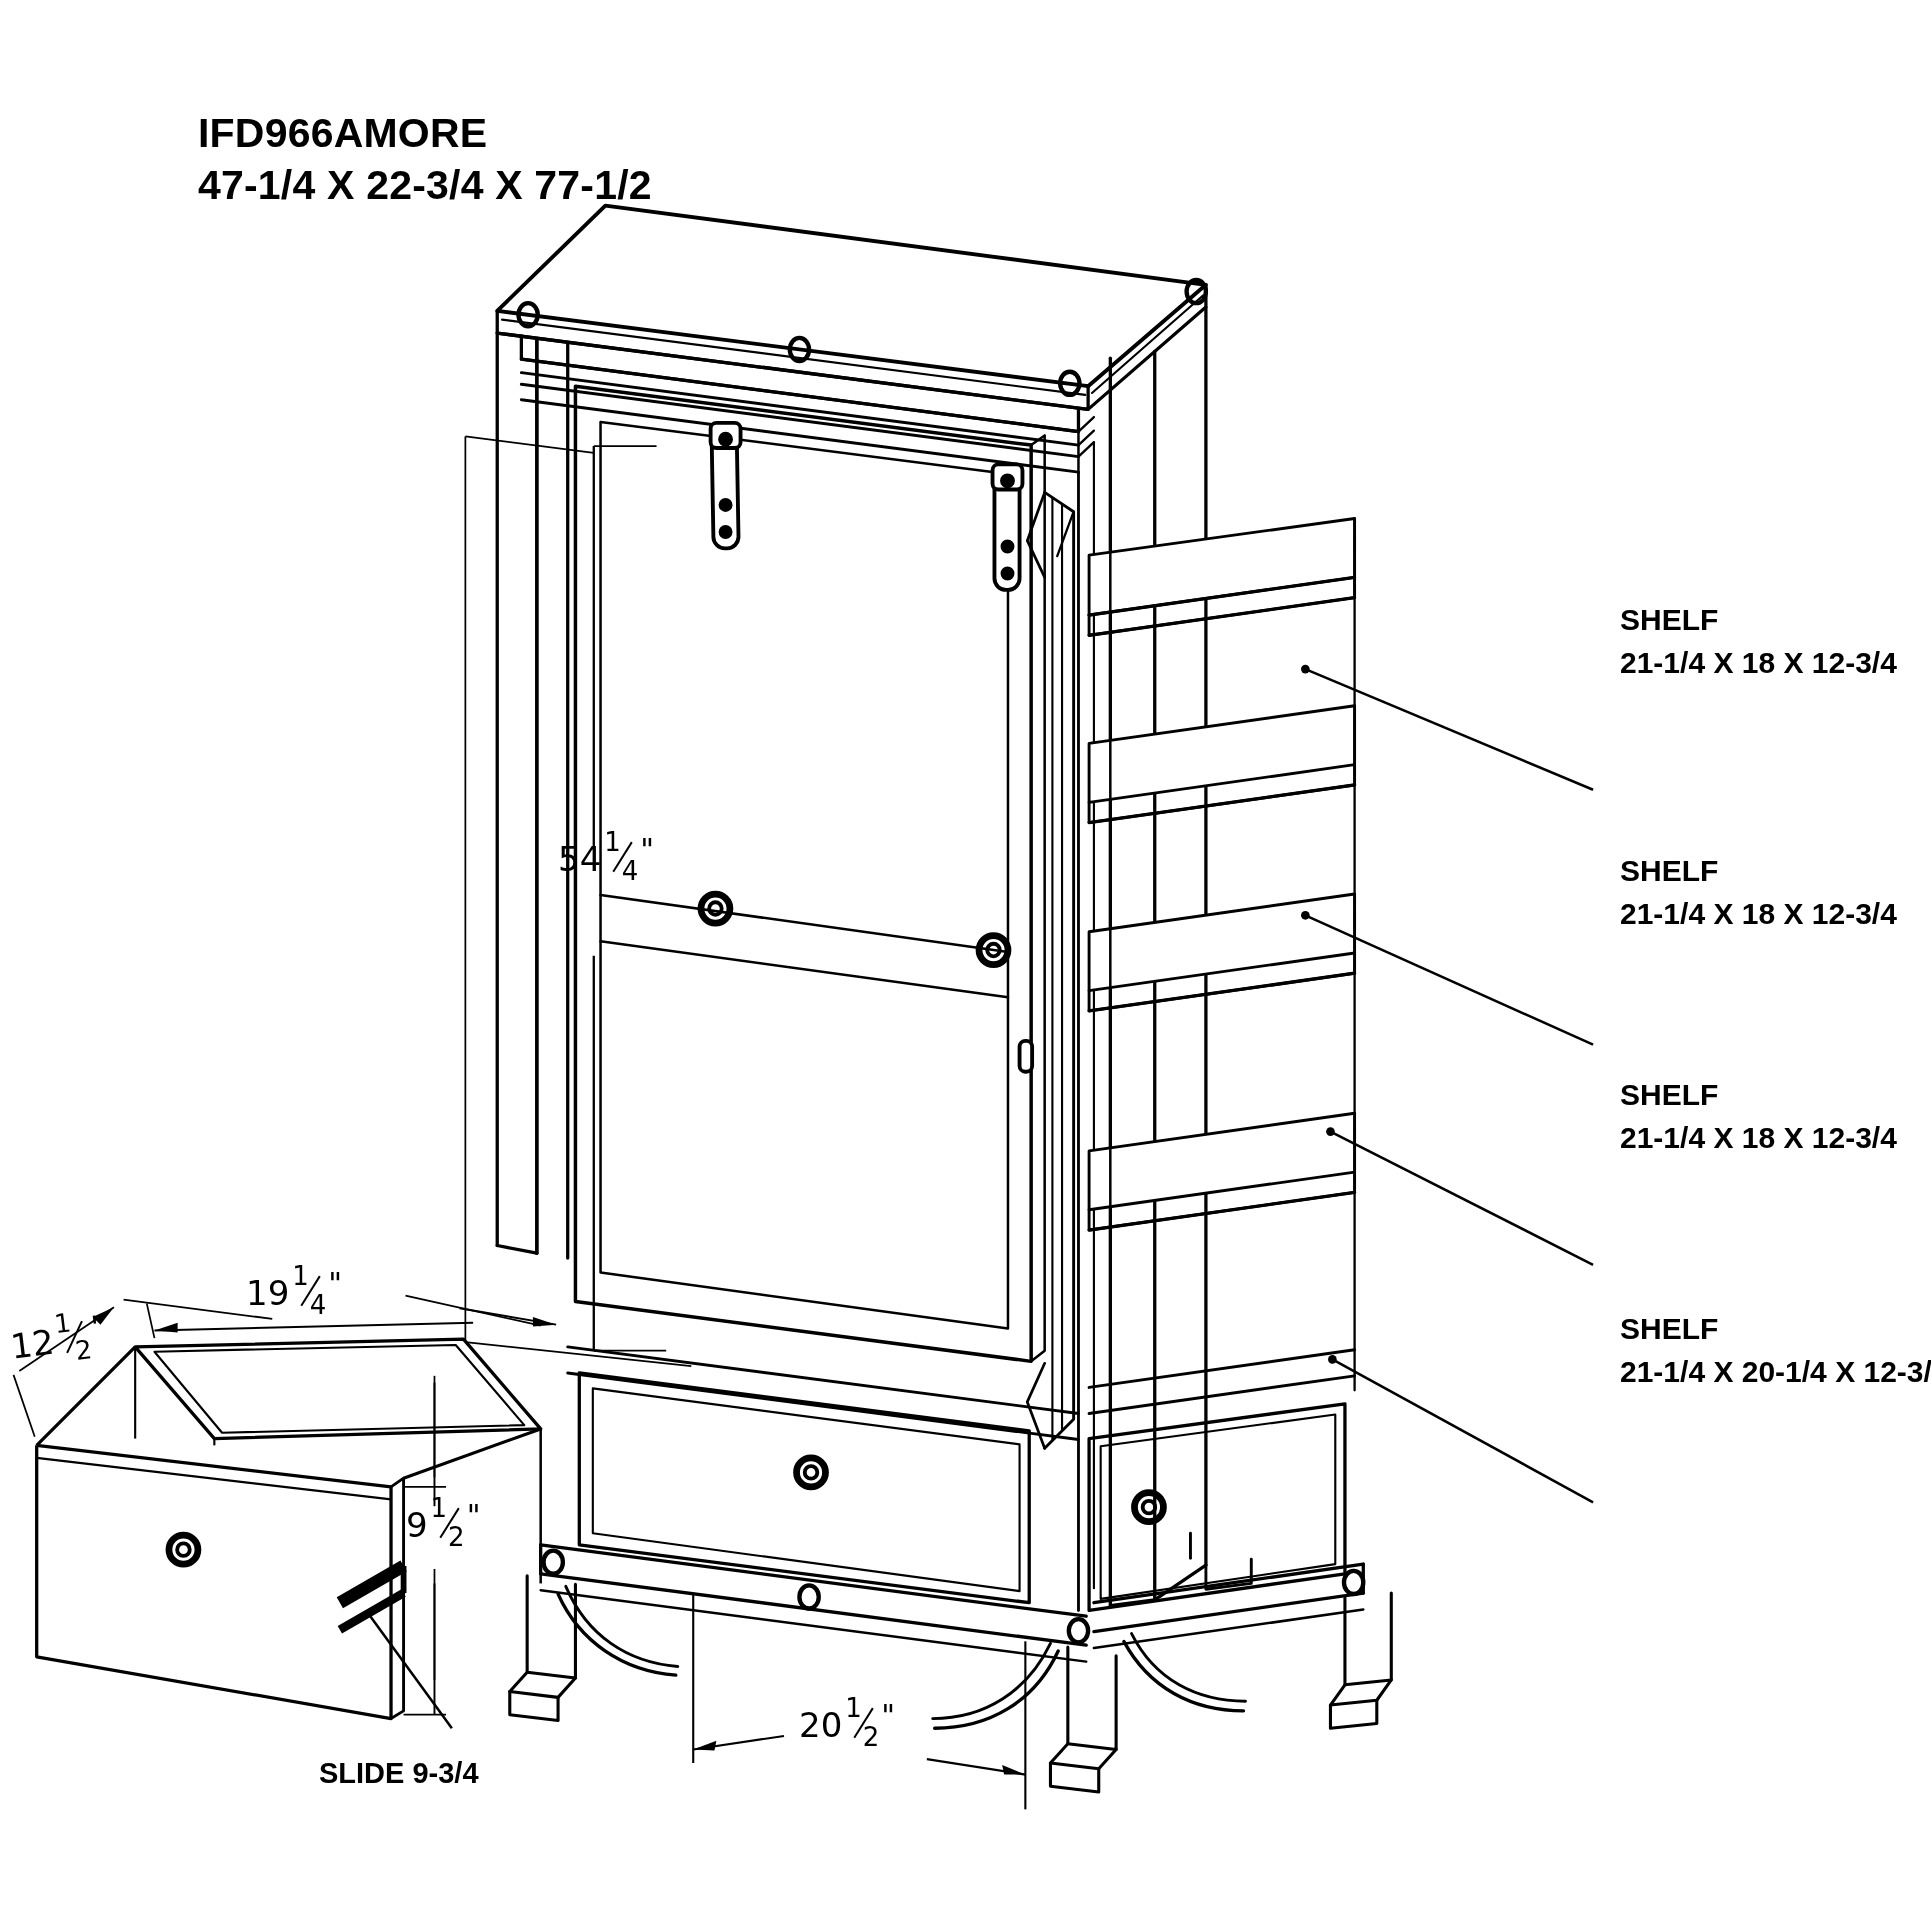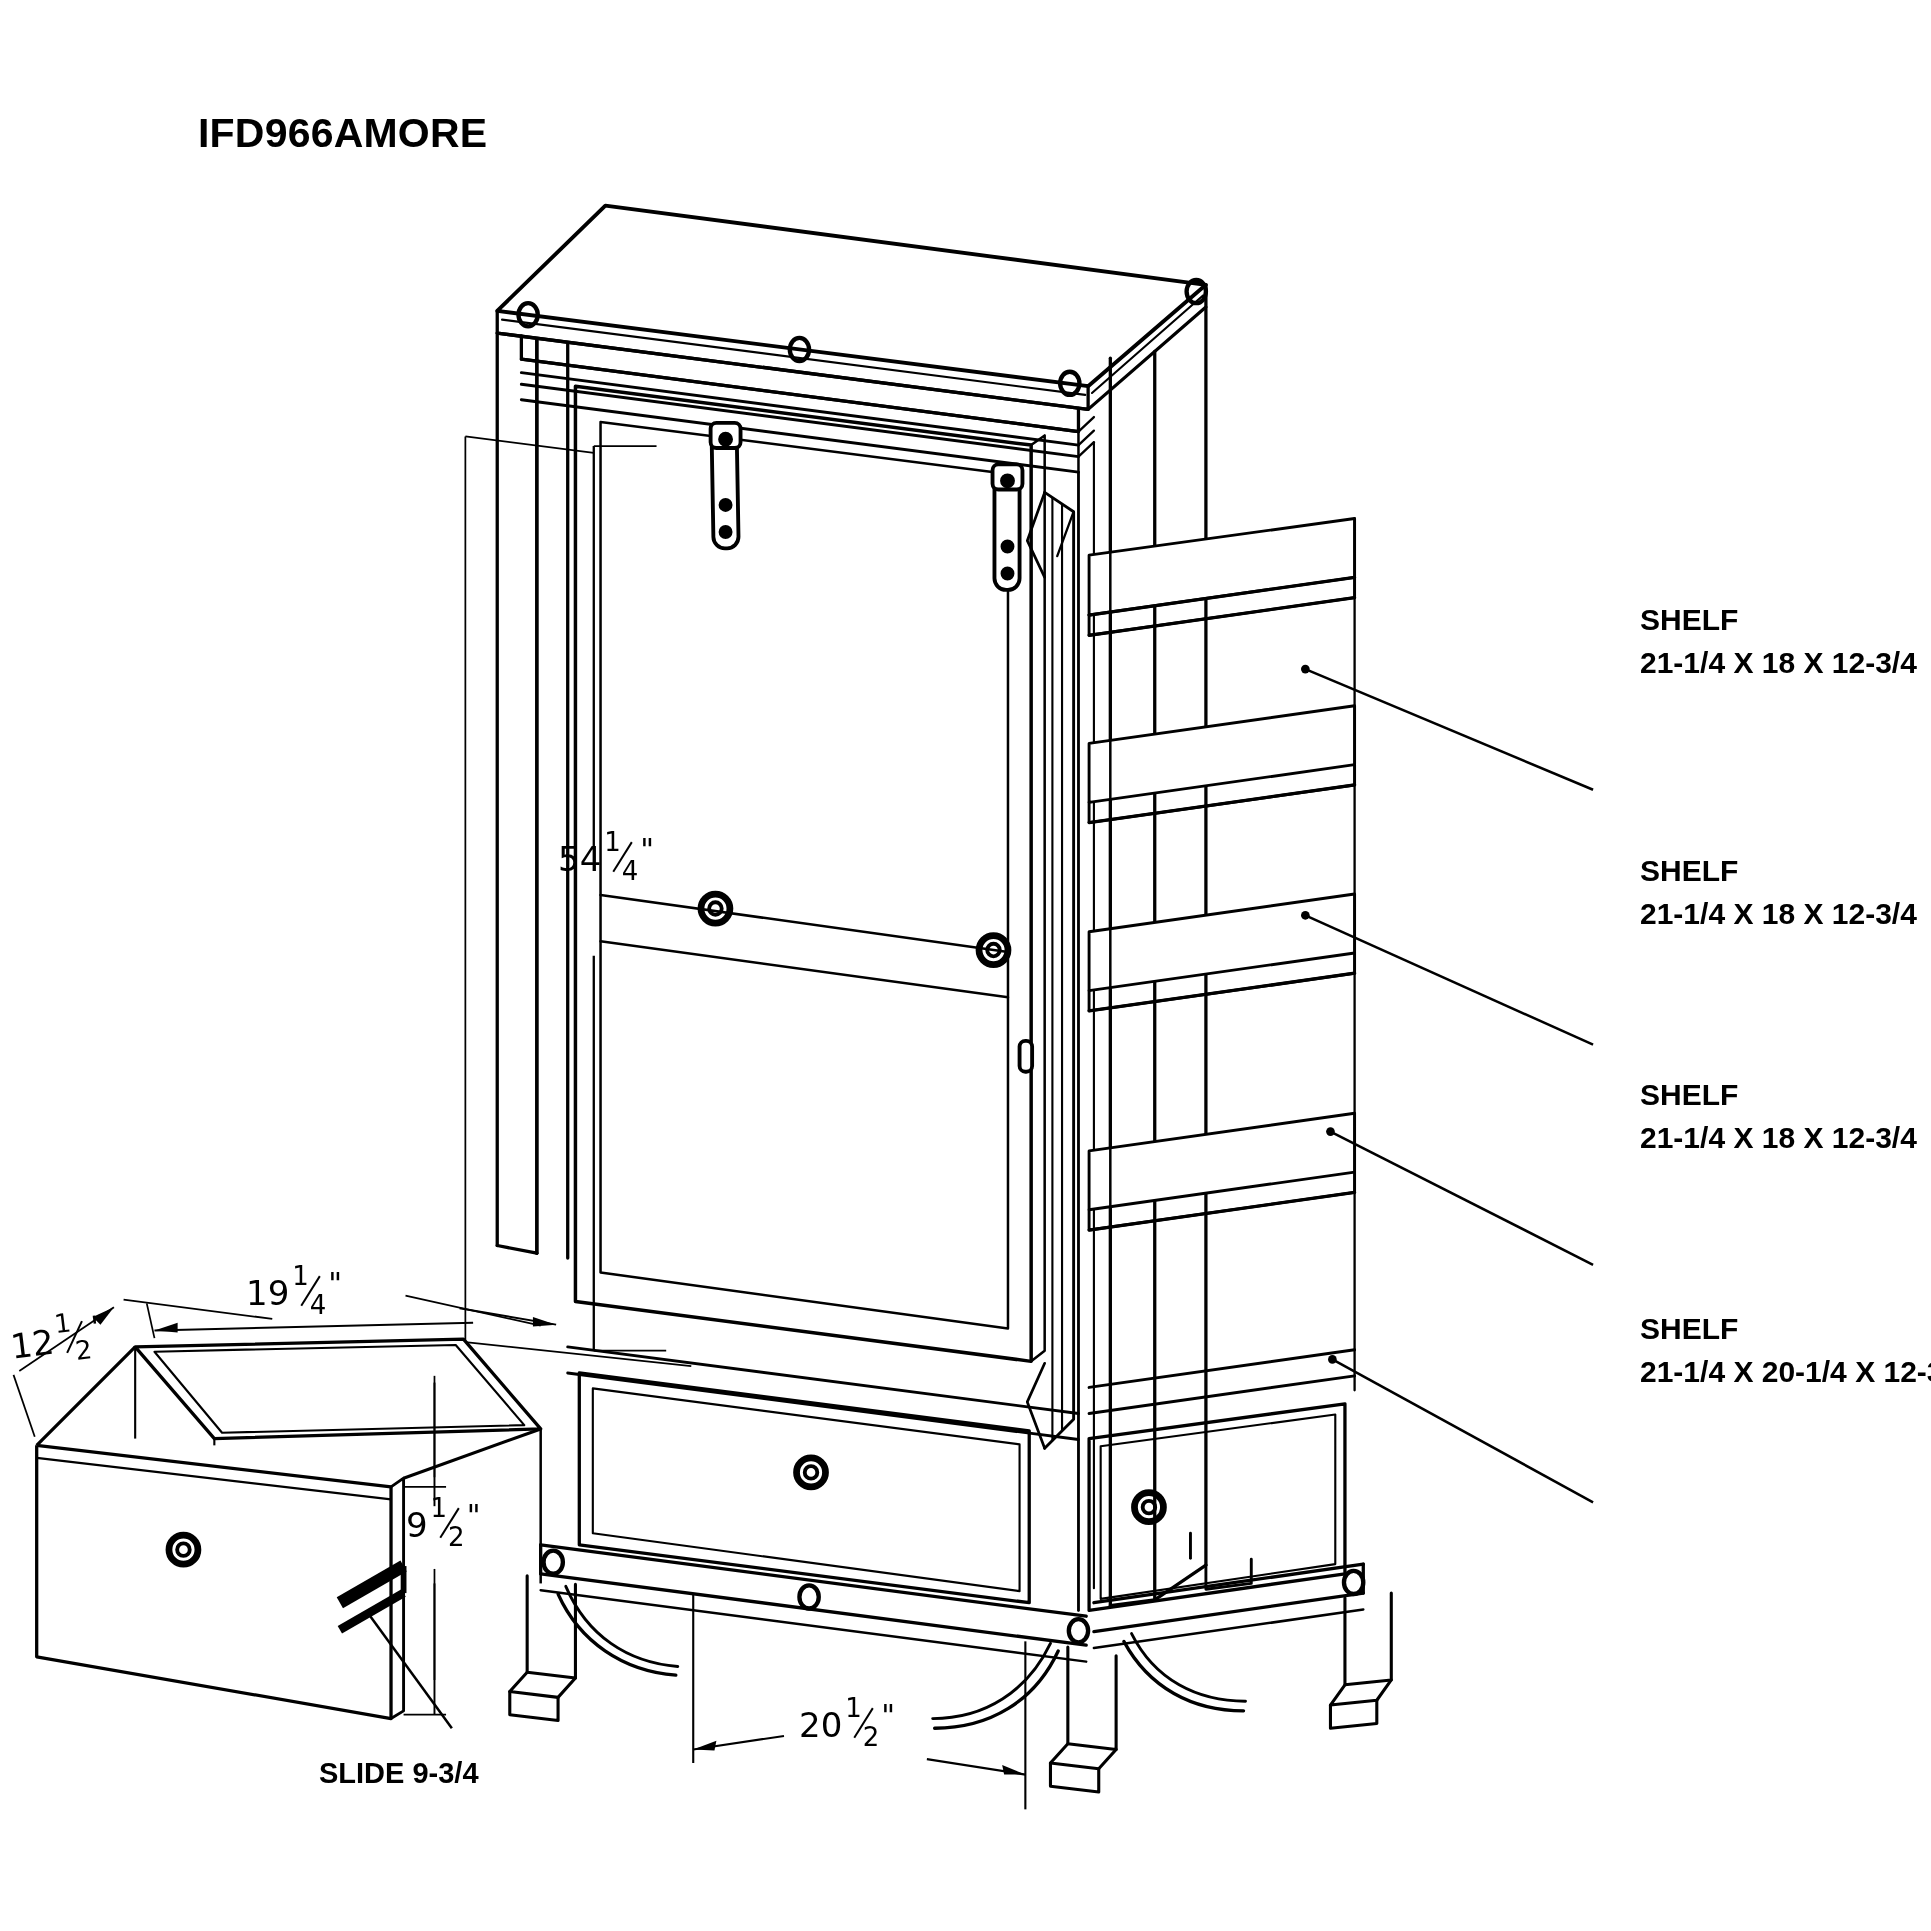--- a/index.html
+++ b/index.html
@@ -7,21 +7,21 @@
   body{width:1931px;height:1931px;position:relative;overflow:hidden;
        font-family:"Liberation Sans","DejaVu Sans",sans-serif;color:#000;}
   #stage{position:absolute;left:0;top:0;width:1931px;height:1436px;}
   svg{position:absolute;left:0;top:0;width:1931px;height:1931px;}
 
   .title-block{position:absolute;left:198px;top:108px;}
   .title-line{font-family:"Liberation Sans","DejaVu Sans",sans-serif;
               font-weight:bold;font-size:41px;line-height:1.26;letter-spacing:0.2px;}
 
   .callout{position:absolute;font-family:"Liberation Sans","DejaVu Sans",sans-serif;
-           font-weight:bold;font-size:30px;line-height:1.42;white-space:nowrap;margin-left:20px;}
+           font-weight:bold;font-size:30px;line-height:1.42;white-space:nowrap;}
   .callout .ln2{display:block;}
 
   .slide-label{position:absolute;font-family:"Liberation Sans","DejaVu Sans",sans-serif;
                font-weight:bold;font-size:29px;white-space:nowrap;margin-top:32px;}
 
   
   .dim{position:absolute;font-family:"DejaVu Sans","Liberation Sans",sans-serif;
        font-size:34px;white-space:nowrap;display:flex;align-items:flex-start;}
   .dim .whole{line-height:1;padding-top:8.7px;}
   .dim .frac{display:inline-block;position:relative;width:37px;height:46px;margin:0 1px;}
@@ -327,20 +327,21 @@
     </g>
 
     <g fill="none" stroke="#000" stroke-width="2.6">
       <line x1="382" y1="1672" x2="468" y2="1790"></line>
     </g>
 
   </svg>
 
   <div class="title-block">
     <div class="title-line">IFD966AMORE</div>
+    <div class="title-line">47-1/4 X 22-3/4 X 77-1/2</div>
   </div>
 
   <div class="callout" style="left:1620px;top:599px;">
     <span>SHELF</span>
     <span class="ln2">21-1/4 X 18 X 12-3/4</span>
   </div>
 
   <div class="callout" style="left:1620px;top:850px;">
     <span>SHELF</span>
     <span class="ln2">21-1/4 X 18 X 12-3/4</span>

